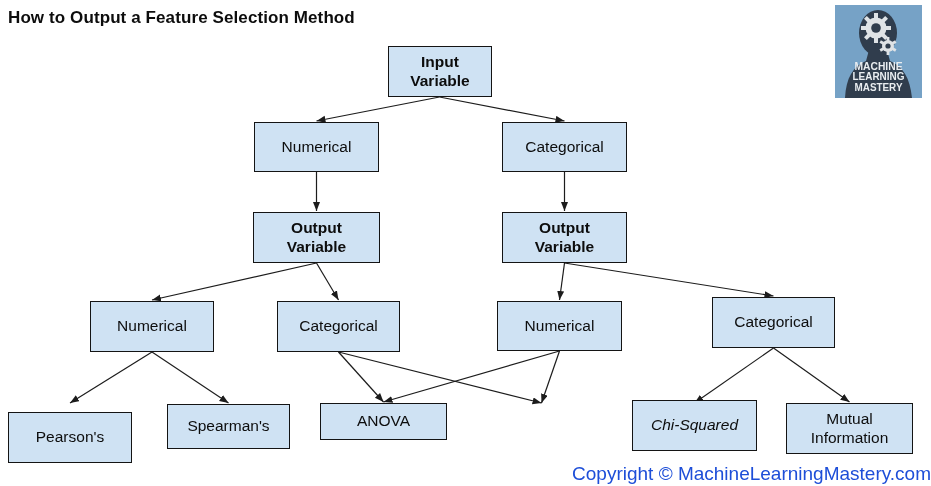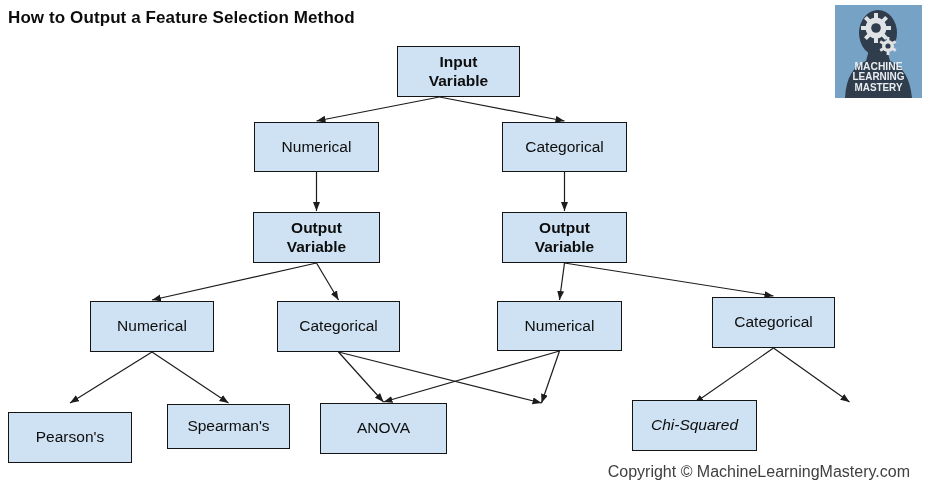--- a/index.html
+++ b/index.html
@@ -50,23 +50,23 @@
     position: absolute;
     left: 835px;
     top: 5px;
     width: 91px;
     height: 93px;
   }
   .logo svg { display: block; }
   .copyright {
     position: absolute;
     top: 463px;
-    right: 21px;
-    font-size: 16px;
-    color: #404040;
+    right: 0;
+    font-size: 19px;
+    color: #1d4ed8;
   }
 </style>
 </head>
 <body>
 
 <div class="stage" style="--node-fill: #cfe2f3; --node-border: #141414; --edge-color: #1c1c1c;">
 
   <h1 class="page-title">How to Output a Feature Selection Method</h1>
 
   <svg id="edges" width="931" height="486" viewBox="0 0 931 486">
@@ -89,36 +89,38 @@
         <line x1="338.5" y1="352" x2="383.5" y2="402" marker-end="url(#arrowhead)"></line>
         <line x1="338.5" y1="352" x2="541.5" y2="403" marker-end="url(#arrowhead)"></line>
         <line x1="559.5" y1="351" x2="383.5" y2="402" marker-end="url(#arrowhead)"></line>
         <line x1="559.5" y1="351" x2="541.5" y2="403" marker-end="url(#arrowhead)"></line>
         <line x1="773.5" y1="348" x2="694.5" y2="403" marker-end="url(#arrowhead)"></line>
         <line x1="773.5" y1="348" x2="849.5" y2="402" marker-end="url(#arrowhead)"></line>
       </g>
   </svg>
 
   <div id="nodes">
-      <div class="node bold" style="left: 397px; top: 46px; width: 123px; height: 51px;">Input
+      <div class="node bold" style="left: 388px; top: 46px; width: 104px; height: 51px;">Input
 Variable</div>
       <div class="node" style="left: 254px; top: 122px; width: 125px; height: 50px;">Numerical</div>
       <div class="node" style="left: 502px; top: 122px; width: 125px; height: 50px;">Categorical</div>
       <div class="node bold" style="left: 253px; top: 212px; width: 127px; height: 51px;">Output
 Variable</div>
       <div class="node bold" style="left: 502px; top: 212px; width: 125px; height: 51px;">Output
 Variable</div>
       <div class="node" style="left: 90px; top: 301px; width: 124px; height: 51px;">Numerical</div>
       <div class="node" style="left: 277px; top: 301px; width: 123px; height: 51px;">Categorical</div>
       <div class="node" style="left: 497px; top: 301px; width: 125px; height: 50px;">Numerical</div>
       <div class="node" style="left: 712px; top: 297px; width: 123px; height: 51px;">Categorical</div>
       <div class="node" style="left: 8px; top: 404px; width: 124px; height: 51px; margin-top: 8px;">Pearson's</div>
       <div class="node" style="left: 167px; top: 404px; width: 123px; height: 45px;">Spearman's</div>
-      <div class="node" style="left: 320px; top: 403px; width: 127px; height: 51px;">ANOVA</div>
+      <div class="node" style="left: 320px; top: 403px; width: 127px; height: 37px;">ANOVA</div>
       <div class="node" style="left: 632px; top: 400px; width: 125px; height: 51px; font-style: italic;">Chi-Squared</div>
+      <div class="node" style="left: 786px; top: 403px; width: 127px; height: 51px;">Mutual
+Information</div>
     </div>
 
   <div class="logo">
     <svg width="87" height="93" viewBox="0 0 87 93">
       <rect id="logo-bg" x="0" y="0" width="87" height="93" fill="#76a2c6"></rect>
       <g id="logo-silhouette">
         <ellipse cx="43" cy="28" rx="19" ry="23" fill="#303d4d"></ellipse>
         <path d="M10,93 C11,73 18,61 31,56 L34,45 L52,45 L55,56 C68,61 75,73 77,93 Z" fill="#303d4d"></path>
       </g>
       <g id="logo-gear-big" transform="translate(41,23)">

